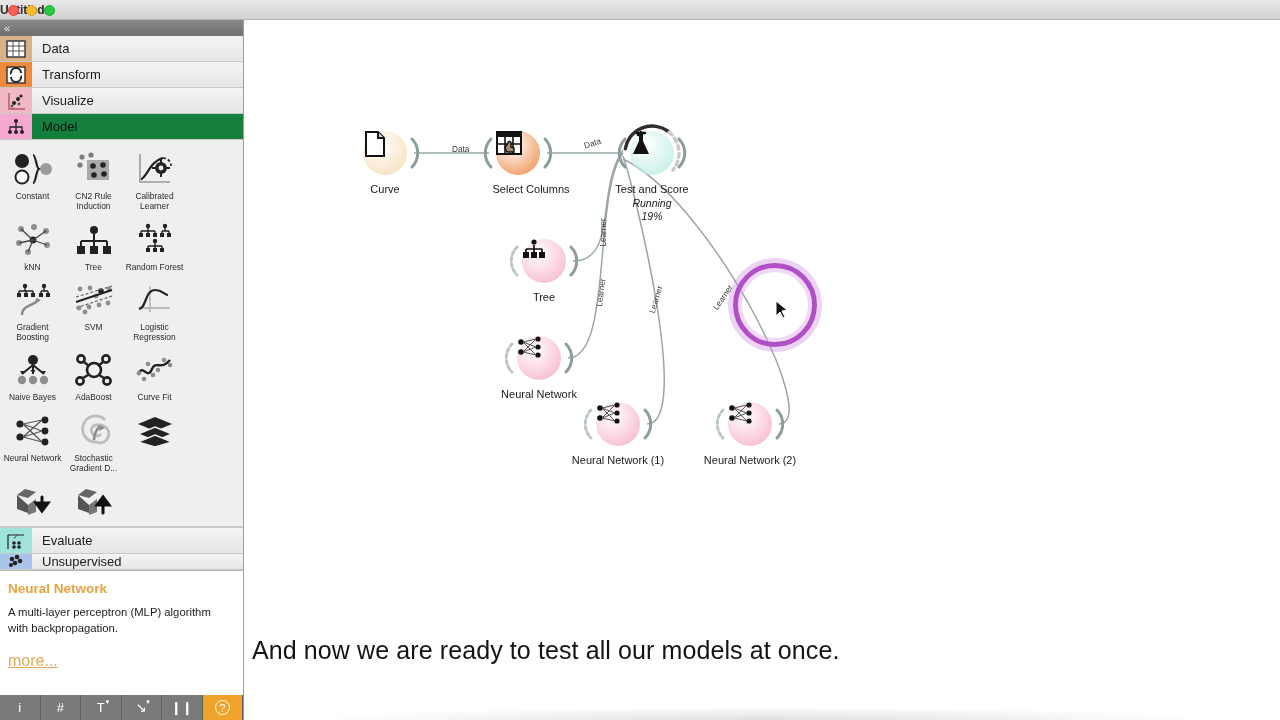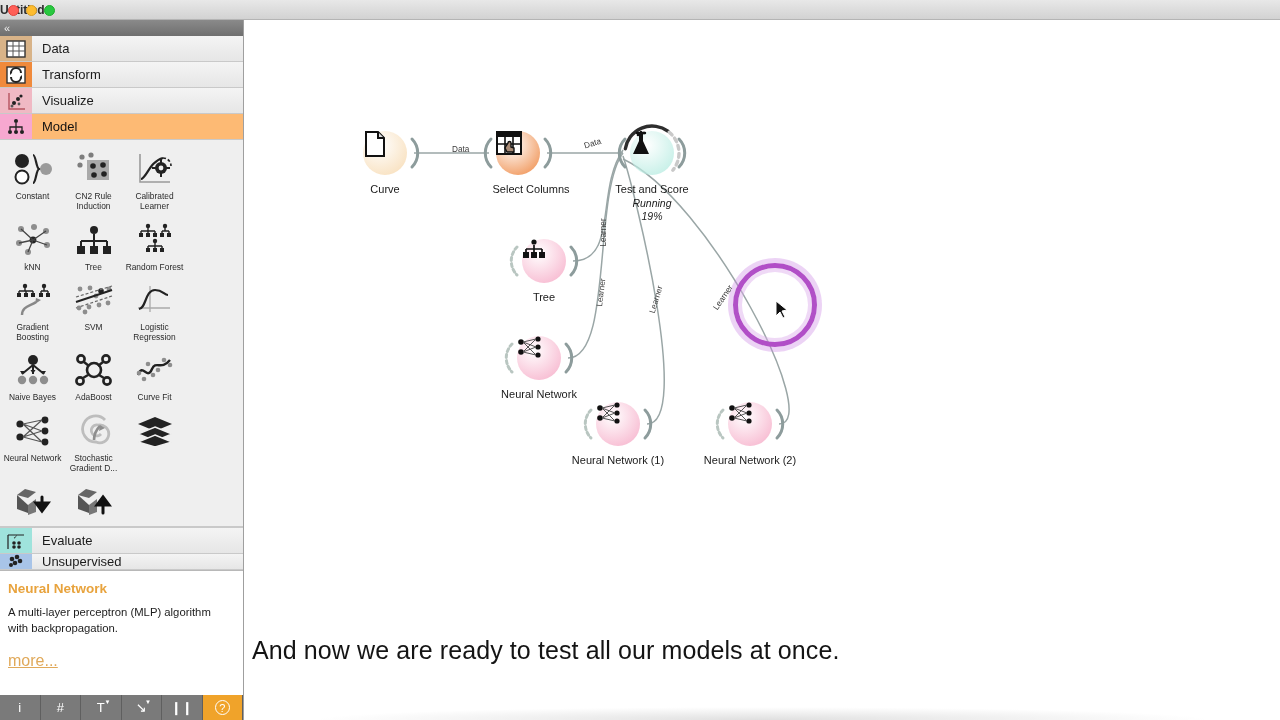--- a/index.html
+++ b/index.html
@@ -43,21 +43,21 @@
     border-bottom:1px solid #c9c9c9;
     background:linear-gradient(#f4f4f4,#e6e6e6);
   }
   .cat .cicon {
     width:32px; display:flex; align-items:center; justify-content:center;
   }
   .cat .clabel {
     flex:1; display:flex; align-items:center; padding-left:10px;
     font-size:13px; color:#1b1b1b;
   }
-  .cat.active { background:#fdba74; }
+  .cat.active { background:#15803d; }
   .cat.active .clabel{ color:#111; }
 
   
   .widgets {
     flex:1; background:#efefef; padding:6px 2px 2px 2px;
     display:flex; flex-wrap:wrap; align-content:flex-start;
     border-bottom:1px solid #c9c9c9; overflow:hidden;
   }
   .w {
     width:61px; display:flex; flex-direction:column; align-items:center;

